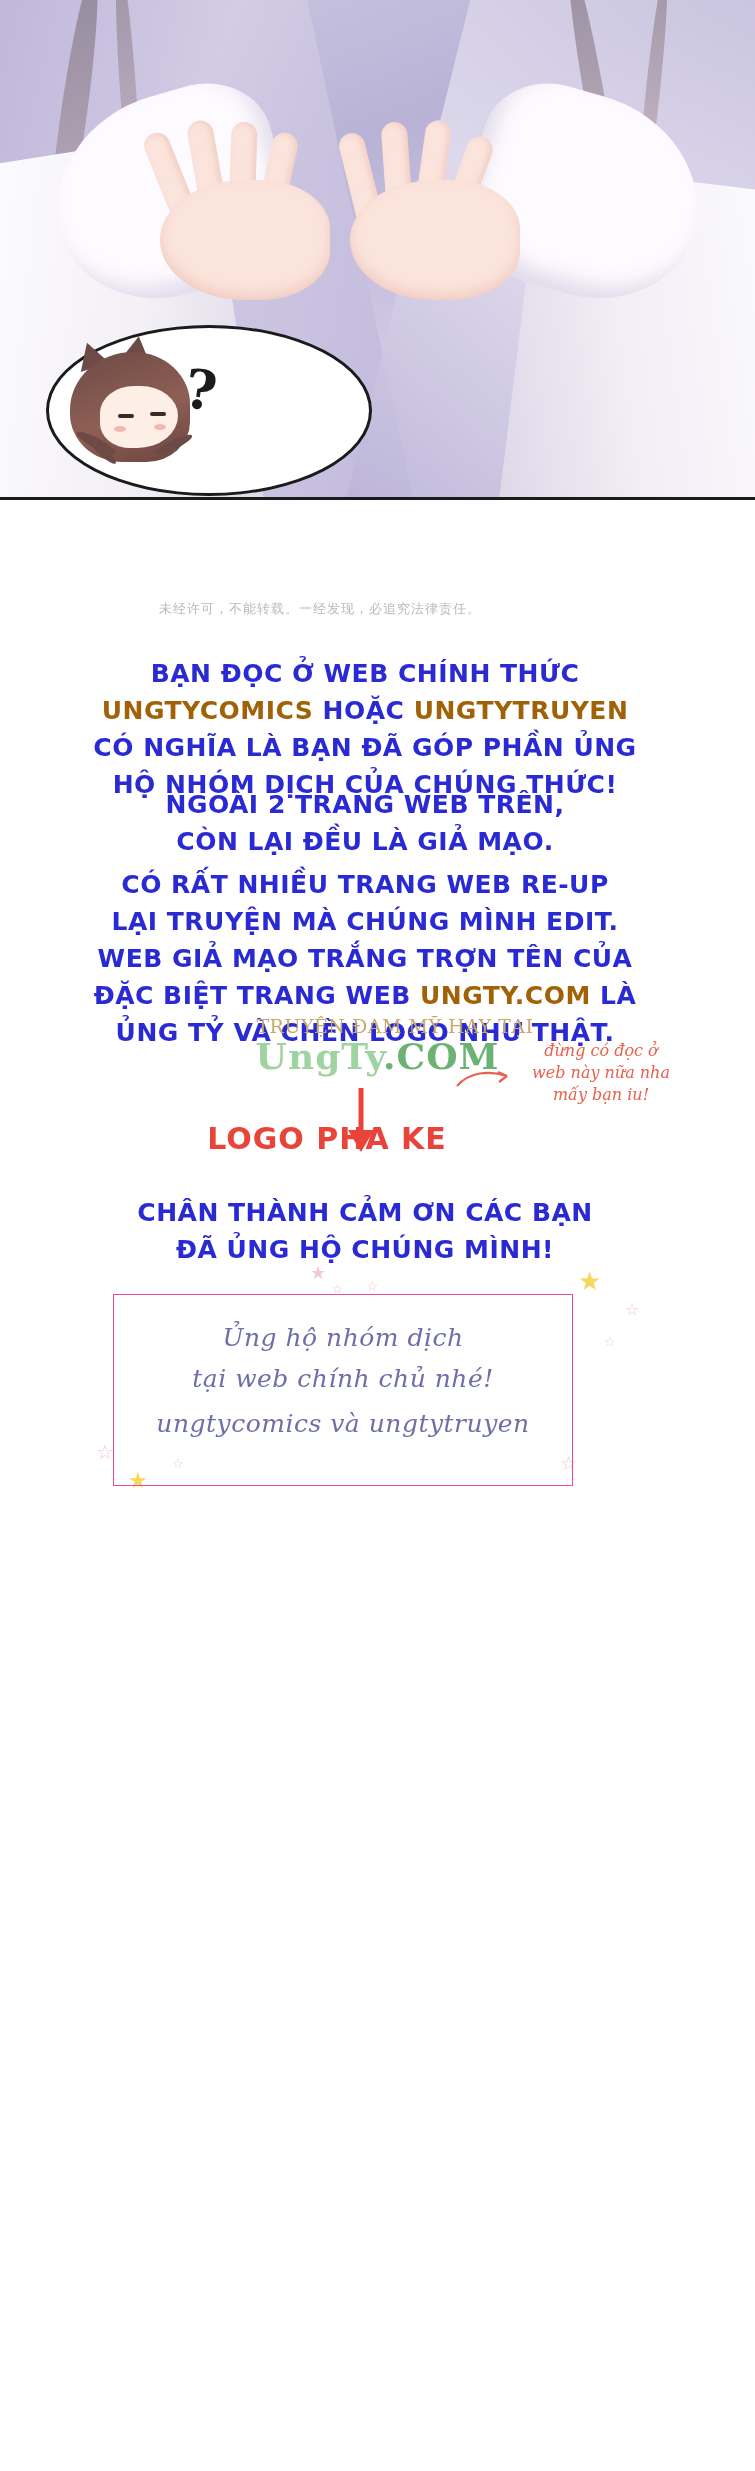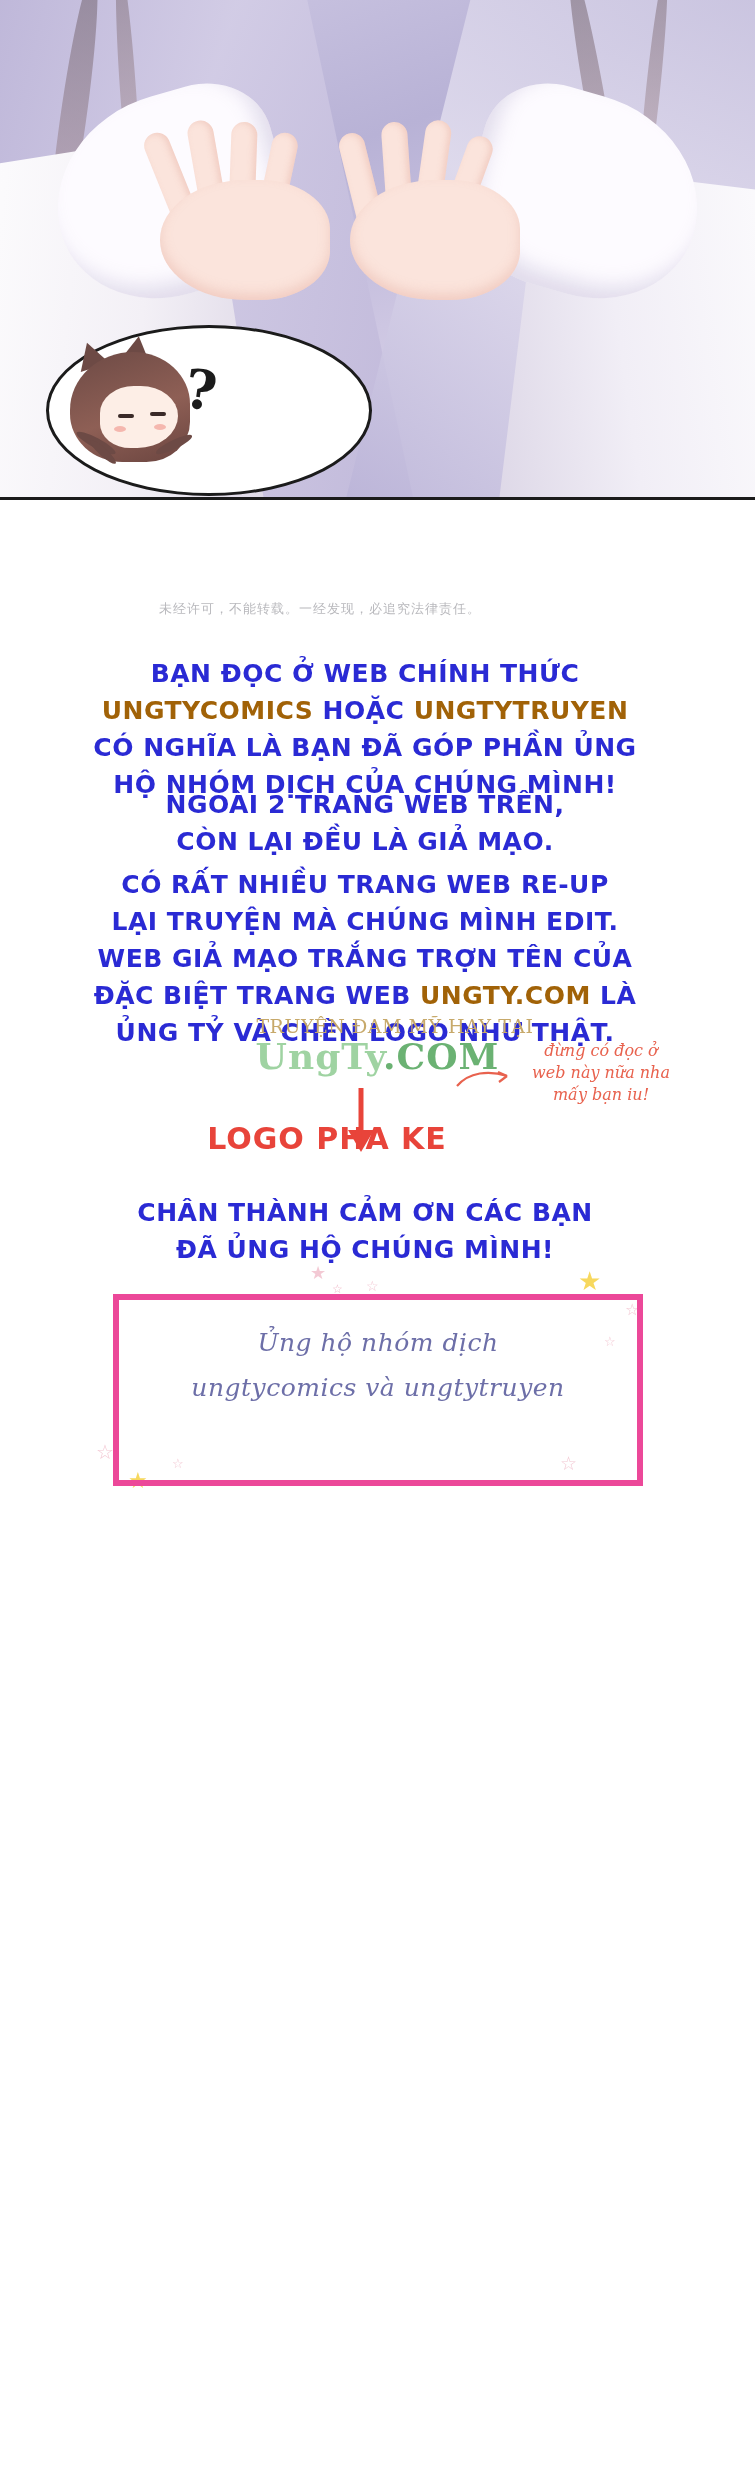--- a/index.html
+++ b/index.html
@@ -318,23 +318,23 @@
     font-size: 30px;
     color: #e8443a;
     letter-spacing: 1px;
   }
 
   
   .thanks-box {
     position: absolute;
     left: 113px;
     top: 1294px;
-    width: 530px;
+    width: 460px;
     height: 192px;
-    border: 6px solid #ec4899;
+    border: 1px solid #ec4899;
     box-sizing: border-box;
   }
   .thanks-box .line {
     text-align: center;
     font-family: "DejaVu Serif", serif;
     font-style: italic;
     font-size: 25px;
     color: #6d6fa8;
     letter-spacing: .5px;
   }
@@ -422,21 +422,21 @@
   <div class="q-mark">?</div>
 
   <div class="cn-watermark">未经许可，不能转载。一经发现，必追究法律责任。</div>
 
   <div class="notice notice-1">
     <div>BẠN ĐỌC Ở WEB CHÍNH THỨC</div>
     <div>
       <span class="hl">UNGTYCOMICS</span><span> HOẶC </span><span class="hl">UNGTYTRUYEN</span>
     </div>
     <div>CÓ NGHĨA LÀ BẠN ĐÃ GÓP PHẦN ỦNG</div>
-    <div>HỘ NHÓM DỊCH CỦA CHÚNG MÌNH!</div>
+    <div>HỘ NHÓM DỊCH CỦA CHÚNG THỨC!</div>
   </div>
 
   <div class="notice notice-2">
     <div>NGOÀI 2 TRANG WEB TRÊN,</div>
     <div>CÒN LẠI ĐỀU LÀ GIẢ MẠO.</div>
   </div>
 
   <div class="notice notice-3">
     <div>CÓ RẤT NHIỀU TRANG WEB RE-UP</div>
     <div>LẠI TRUYỆN MÀ CHÚNG MÌNH EDIT.</div>
@@ -481,17 +481,18 @@
   <div class="star s3">★</div>
   <div class="star s4">☆</div>
   <div class="star s5">☆</div>
   <div class="star s6">☆</div>
   <div class="star s7">★</div>
   <div class="star s8">☆</div>
   <div class="star s9">☆</div>
 
   <div class="thanks-box">
     <div class="line l1">Ủng hộ nhóm dịch</div>
+    <div class="line l2">tại web chính chủ nhé!</div>
     <div class="line l3">ungtycomics và ungtytruyen</div>
   </div>
 
   <div class="tail-space"></div>
 </div>
 
 </body></html>

